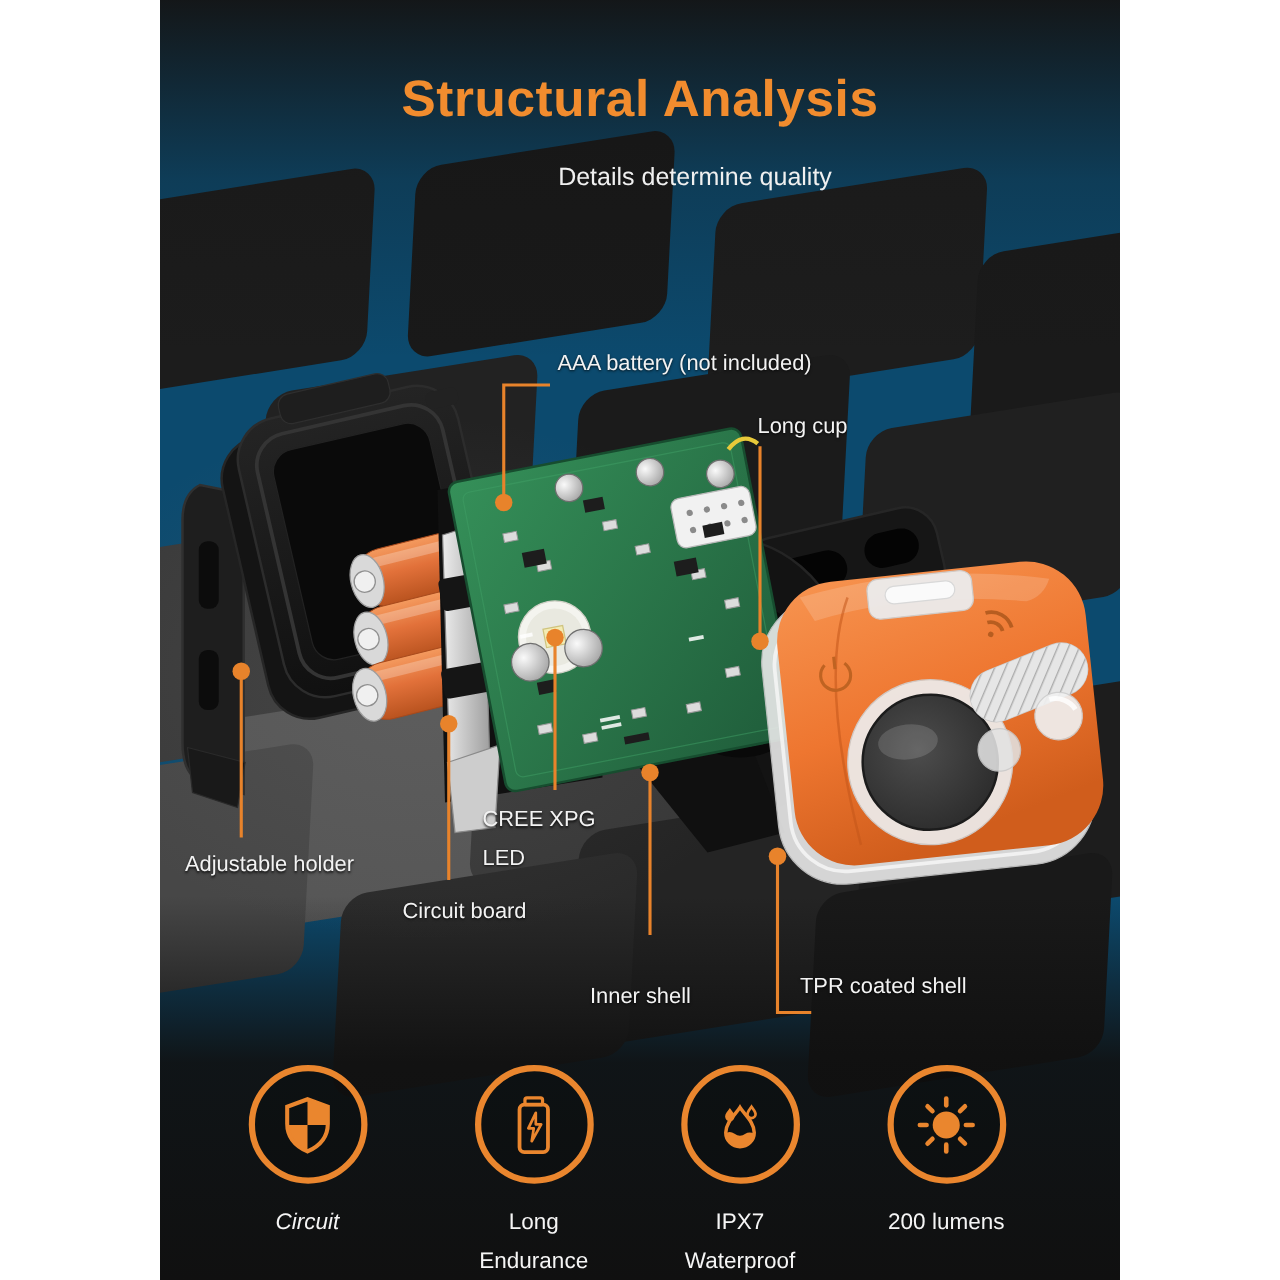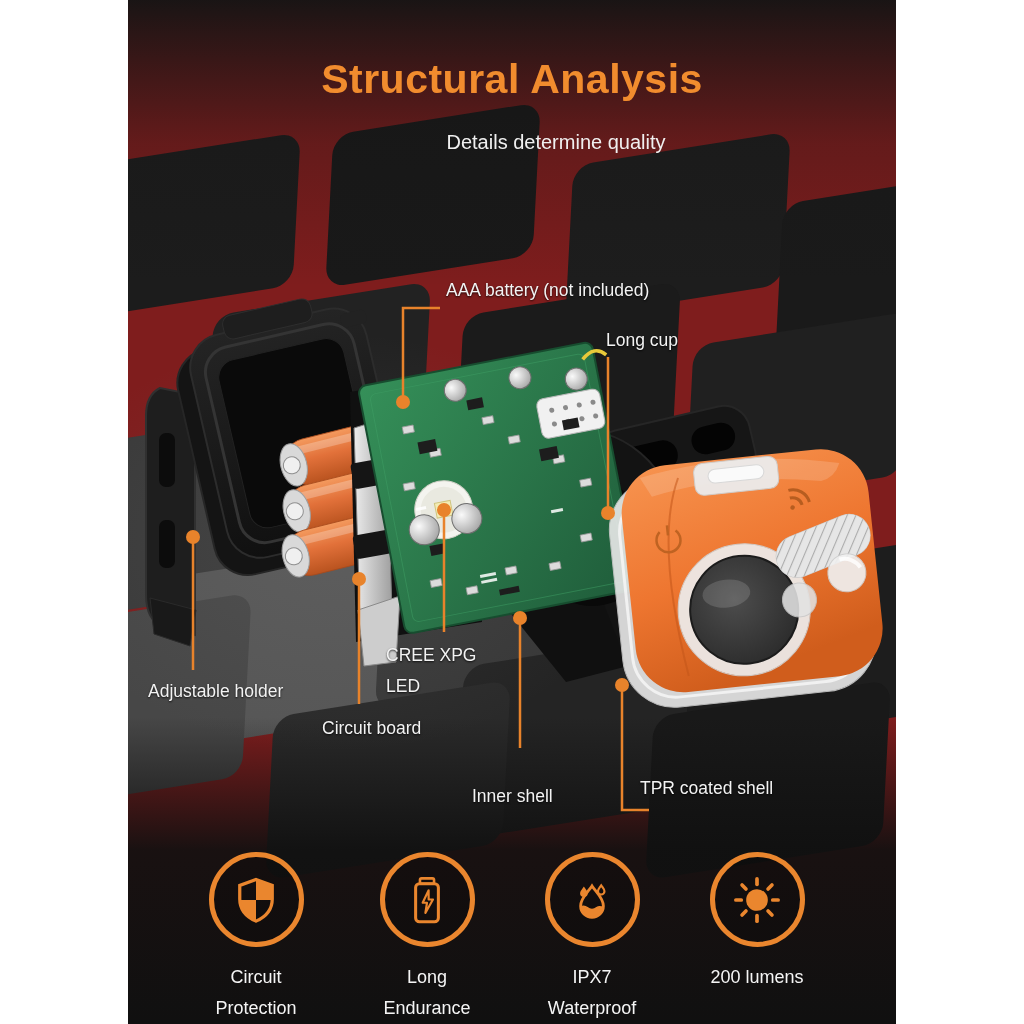--- a/index.html
+++ b/index.html
@@ -4,21 +4,21 @@
 <style>
   html,body { margin:0; padding:0; }
   body {
     width:1024px; height:1024px; overflow:hidden;
     background:#ffffff;
     font-family:"Liberation Sans", sans-serif;
     position:relative;
   }
   .canvas {
     position:absolute; left:128px; top:0; width:768px; height:1024px;
-    background:#7f1d1d; overflow:hidden;
+    background:#0c4a6e; overflow:hidden;
   }
   .tile { position:absolute; border-radius:20px; transform:rotate(-9deg) skewX(-12deg); }
   .shade {
     position:absolute; inset:0; pointer-events:none;
     background:
       radial-gradient(ellipse 430px 300px at 27% 53%, rgba(130,130,130,0.16), rgba(0,0,0,0) 70%),
       linear-gradient(180deg, rgba(20,20,20,0.95) 0%, rgba(20,20,20,0.25) 14%, rgba(20,20,20,0) 28%),
       linear-gradient(0deg, rgba(16,16,16,1) 0%, rgba(16,16,16,0.92) 17%, rgba(16,16,16,0) 30%);
   }
   .page-title {
@@ -285,33 +285,32 @@
   <div class="callout-label" style="left:478px; top:330px;">Long cup</div>
   <div class="callout-label" style="left:20px; top:681px;">Adjustable holder</div>
   <div class="callout-label" style="left:258px; top:640px;">
     <span class="line">CREE XPG</span>
     <span class="line">LED</span>
   </div>
   <div class="callout-label" style="left:194px; top:718px;">Circuit board</div>
   <div class="callout-label" style="left:344px; top:786px;">Inner shell</div>
   <div class="callout-label" style="left:512px; top:778px;">TPR coated shell</div>
 
-  <div class="feature" style="left:43px;">
+  <div class="feature" style="left:33px;font-style:italic;">
     <div class="feature-icon">
       <svg width="52" height="52" viewBox="0 0 48 48">
         <g clip-path="url(#shieldClip)" fill="#ea862e">
           <rect x="24" y="0" width="24" height="24"></rect>
           <rect x="0" y="24" width="24" height="24"></rect>
         </g>
         <path d="M24 5 L39 10.5 V23 C39 32.5 33 39.5 24 43.5 C15 39.5 9 32.5 9 23 V10.5 Z" fill="none" stroke="#ea862e" stroke-width="3"></path>
       </svg>
     </div>
     <div class="feature-caption">
       <span class="line">Circuit</span>
-      <span class="line">Protection</span>
     </div>
   </div>
 
   <div class="feature" style="left:214px;">
     <div class="feature-icon">
       <svg width="52" height="52" viewBox="0 0 48 48" fill="none" stroke="#ea862e">
         <rect x="17.5" y="4" width="13" height="5" rx="1.5" stroke-width="2.4"></rect>
         <rect x="13.5" y="9" width="21" height="35" rx="3.5" stroke-width="2.8"></rect>
         <path d="M25.5 15 L20 26.5 H24 L22.5 36 L29.5 23.5 H25.5 Z" stroke-width="2" stroke-linejoin="round"></path>
       </svg>

